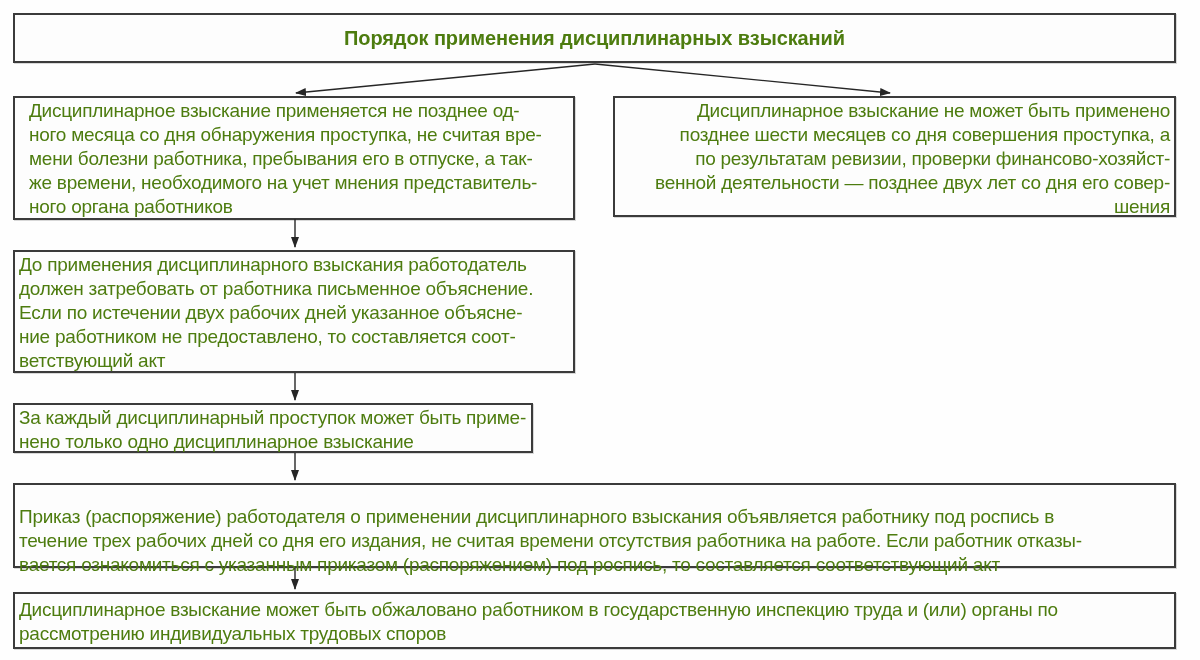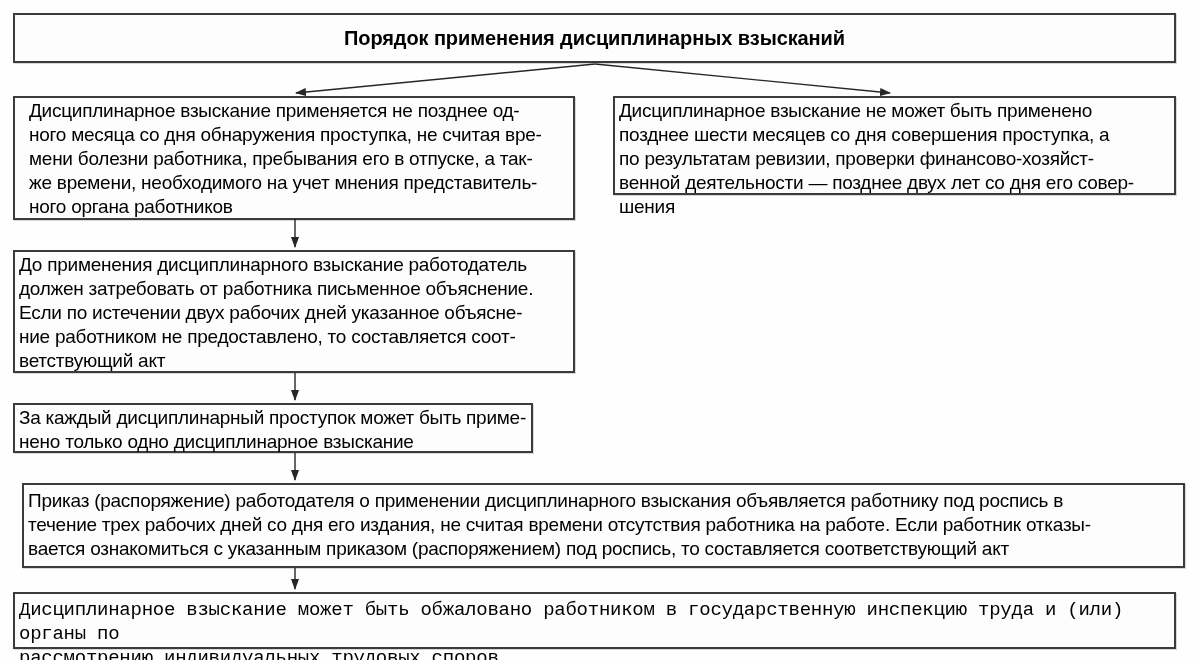--- a/index.html
+++ b/index.html
@@ -6,21 +6,21 @@
     margin: 0;
     padding: 0;
     background: #ffffff;
   }
   .canvas {
     position: relative;
     width: 1200px;
     height: 660px;
     background: #fefefe;
     font-family: "Liberation Sans", sans-serif;
-    color: #000000;
+    color: #4d7c0f;
     overflow: hidden;
   }
   .box {
     position: absolute;
     box-sizing: border-box;
     border: 2px solid #3b3b3b;
     background: #fdfdfd;
     font-size: 19px;
     line-height: 24px;
     letter-spacing: -0.25px;
@@ -37,25 +37,25 @@
     text-align: center;
     white-space: normal;
     padding: 0;
   }
   .title-box span {
     font-size: 20px;
     font-weight: bold;
     letter-spacing: -0.1px;
   }
   .node-left-top   { left: 13px;  top: 96px;  width: 562px; height: 124px; padding-left: 14px; }
-  .node-right-top  { left: 613px; top: 96px;  width: 563px; height: 99px; }
+  .node-right-top  { left: 613px; top: 96px;  width: 563px; height: 121px; text-align: right; }
   .node-explain    { left: 13px;  top: 250px; width: 562px; height: 123px; }
   .node-single     { left: 13px;  top: 403px; width: 520px; height: 50px;  }
-  .node-order      { left: 22px;  top: 483px; width: 1163px; height: 85px; padding-top: 4px; }
-  .node-appeal     { left: 13px;  top: 592px; width: 1163px; height: 57px; padding-top: 4px; font-family: Liberation Mono, monospace; }
+  .node-order      { left: 13px;  top: 483px; width: 1163px; height: 85px; padding-top: 20px; }
+  .node-appeal     { left: 13px;  top: 592px; width: 1163px; height: 57px; padding-top: 4px; }
   .arrows {
     position: absolute;
     left: 0; top: 0;
     width: 1200px;
     height: 660px;
     pointer-events: none;
     z-index: 5;
   }
 </style>
 </head>
@@ -88,21 +88,21 @@
 мени болезни работника, пребывания его в отпуске, а так-
 же времени, необходимого на учет мнения представитель-
 ного органа работников</div>
 
   <div class="box node-right-top">Дисциплинарное взыскание не может быть применено
 позднее шести месяцев со дня совершения проступка, а
 по результатам ревизии, проверки финансово-хозяйст-
 венной деятельности — позднее двух лет со дня его совер-
 шения</div>
 
-  <div class="box node-explain">До применения дисциплинарного взыскание работодатель
+  <div class="box node-explain">До применения дисциплинарного взыскания работодатель
 должен затребовать от работника письменное объяснение.
 Если по истечении двух рабочих дней указанное объясне-
 ние работником не предоставлено, то составляется соот-
 ветствующий акт</div>
 
   <div class="box node-single">За каждый дисциплинарный проступок может быть приме-
 нено только одно дисциплинарное взыскание</div>
 
   <div class="box node-order">Приказ (распоряжение) работодателя о применении дисциплинарного взыскания объявляется работнику под роспись в
 течение трех рабочих дней со дня его издания, не считая времени отсутствия работника на работе. Если работник отказы-

